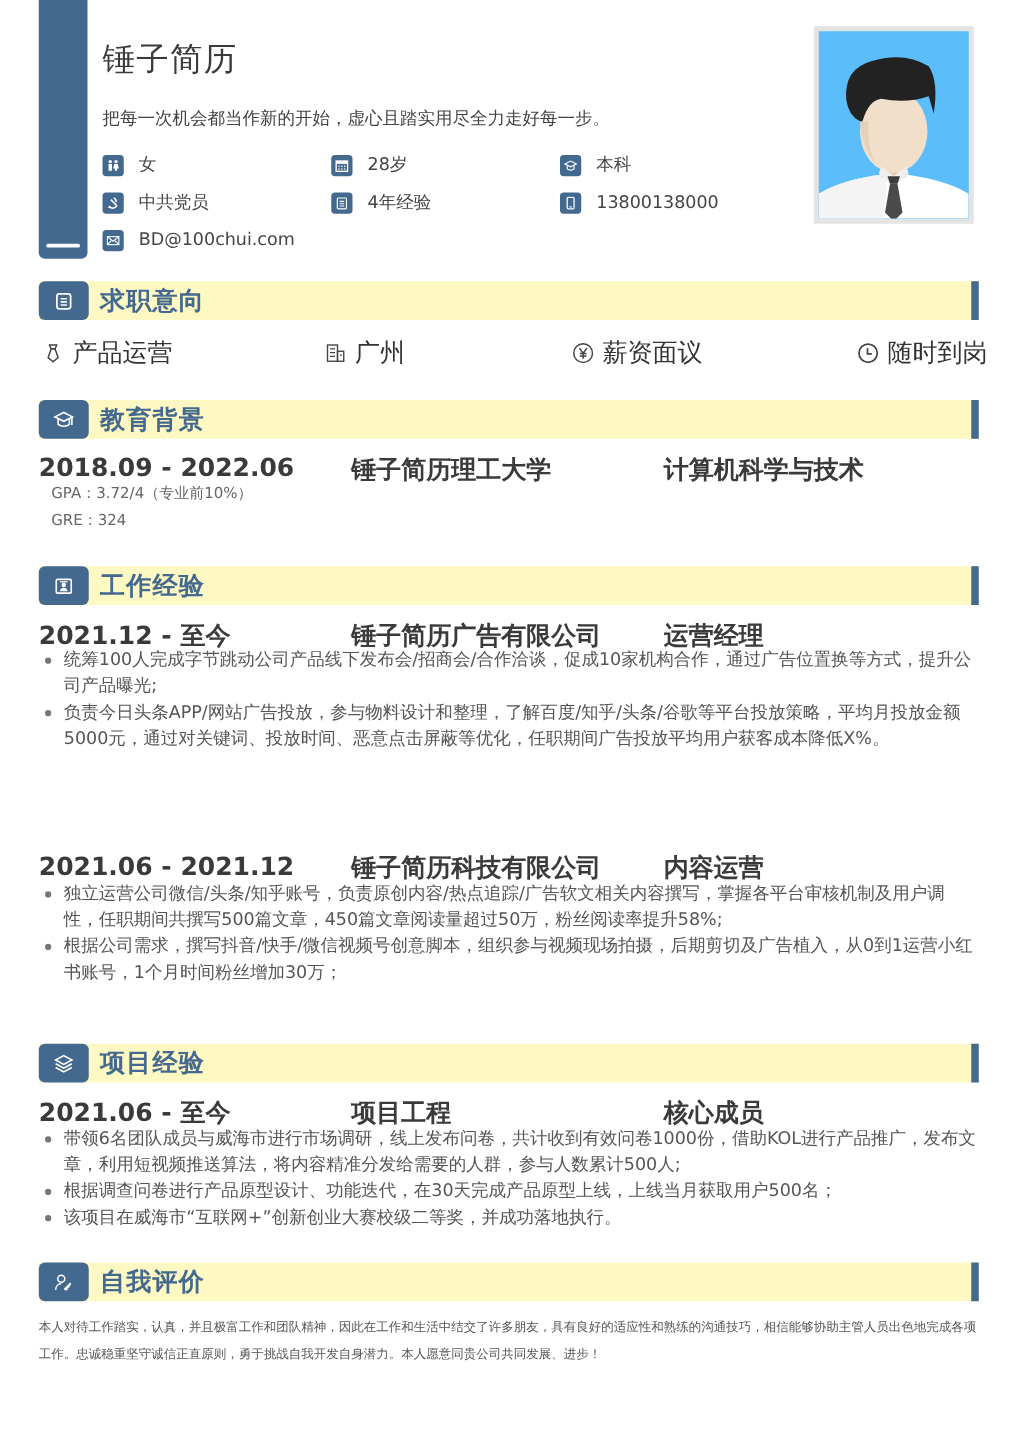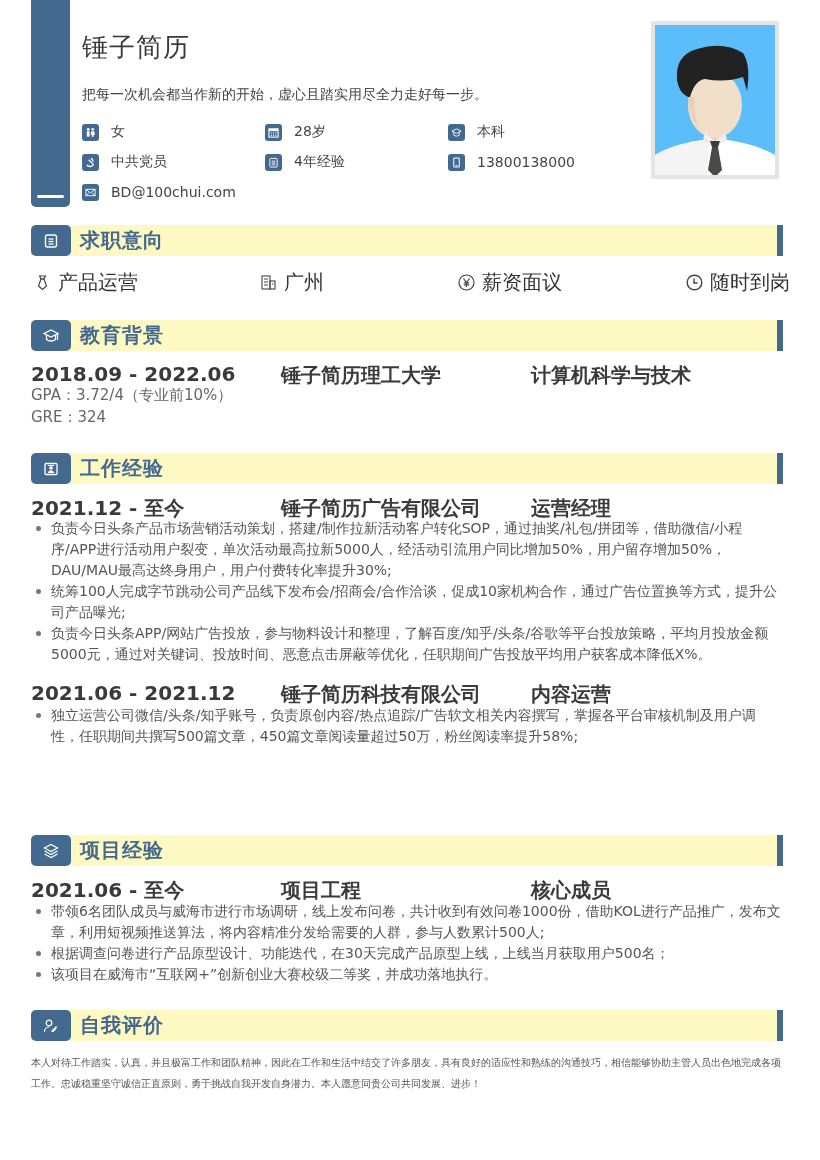--- a/index.html
+++ b/index.html
@@ -27,21 +27,21 @@
 
     .intent { position: absolute; top: 269px; font-size: 20px; color: #333; display: flex; align-items: center; }
     .intent svg { width: 17px; height: 17px; margin-right: 7px; }
 
     .row3 { position: absolute; left: 31px; width: 752px; font-size: 20px; font-weight: bold; color: #3a3a3a; height: 20px; }
     .row3 span { position: absolute; top: 0; }
     .row3 .c1 { left: 0; }
     .row3 .c2 { left: 250px; }
     .row3 .c3 { left: 500px; }
 
-    .plain { position: absolute; left: 31px; font-size: 15px; color: #666; }
+    .plain { position: absolute; left: 41px; font-size: 12px; color: #666; }
 
     .bullets { position: absolute; left: 31px; width: 752px; font-size: 14px; color: #555; line-height: 21px; list-style: none; }
     .bullets li { position: relative; padding-left: 20px; }
     .bullets li::before { content: ""; position: absolute; left: 5px; top: 8px; width: 5px; height: 5px; border-radius: 50%; background: #777; }
 
     .para { position: absolute; left: 31px; width: 752px; font-size: 10px; color: #555; line-height: 21px; }
   </style>
 </head>
 <body>
 
@@ -223,32 +223,32 @@
   <div class="title">工作经验</div>
   <div class="rbar"></div>
 </div>
 
 <div class="row3" style="top:495px;">
   <span class="c1">2021.12 - 至今</span>
   <span class="c2">锤子简历广告有限公司</span>
   <span class="c3">运营经理</span>
 </div>
 <ul class="bullets" style="top:518px;">
-  <li>负责今日头条产品市场营销活动策划，搭建/制作拉新活动客户转化SOP，通过抽奖/礼包/拼团等，借助微信/小程序/APP进行活动用户裂变，单次活动最高拉新5000人，经活动引流用户同比增加50%，用户留存增加50%，DAU/MAU最高达终身用户，用户付费转化率提升30%;</li>
   <li>统筹100人完成字节跳动公司产品线下发布会/招商会/合作洽谈，促成10家机构合作，通过广告位置换等方式，提升公司产品曝光;</li>
   <li>负责今日头条APP/网站广告投放，参与物料设计和整理，了解百度/知乎/头条/谷歌等平台投放策略，平均月投放金额5000元，通过对关键词、投放时间、恶意点击屏蔽等优化，任职期间广告投放平均用户获客成本降低X%。</li>
 </ul>
 
 <div class="row3" style="top:681px;">
   <span class="c1">2021.06 - 2021.12</span>
   <span class="c2">锤子简历科技有限公司</span>
   <span class="c3">内容运营</span>
 </div>
 <ul class="bullets" style="top:705px;">
   <li>独立运营公司微信/头条/知乎账号，负责原创内容/热点追踪/广告软文相关内容撰写，掌握各平台审核机制及用户调性，任职期间共撰写500篇文章，450篇文章阅读量超过50万，粉丝阅读率提升58%;</li>
+  <li>根据公司需求，撰写抖音/快手/微信视频号创意脚本，组织参与视频现场拍摄，后期剪切及广告植入，从0到1运营小红书账号，1个月时间粉丝增加30万；</li>
 </ul>
 
 <div class="sec-head" style="top:835px;">
   <div class="ico-box">
     <svg viewBox="0 0 18 18">
         <path d="M9 2.5L15.5 6L9 9.5L2.5 6Z" fill="none" stroke="#fff" stroke-width="1.3"></path>
         <path d="M2.5 9L9 12.5L15.5 9" fill="none" stroke="#fff" stroke-width="1.3"></path>
         <path d="M2.5 12L9 15.5L15.5 12" fill="none" stroke="#fff" stroke-width="1.3"></path>
       </svg>
   </div>

